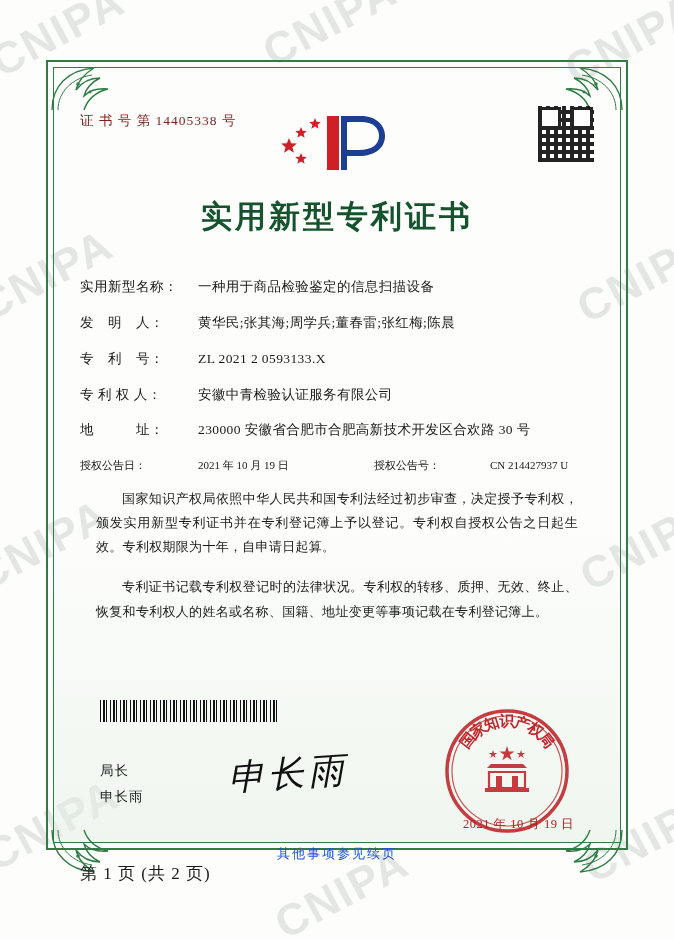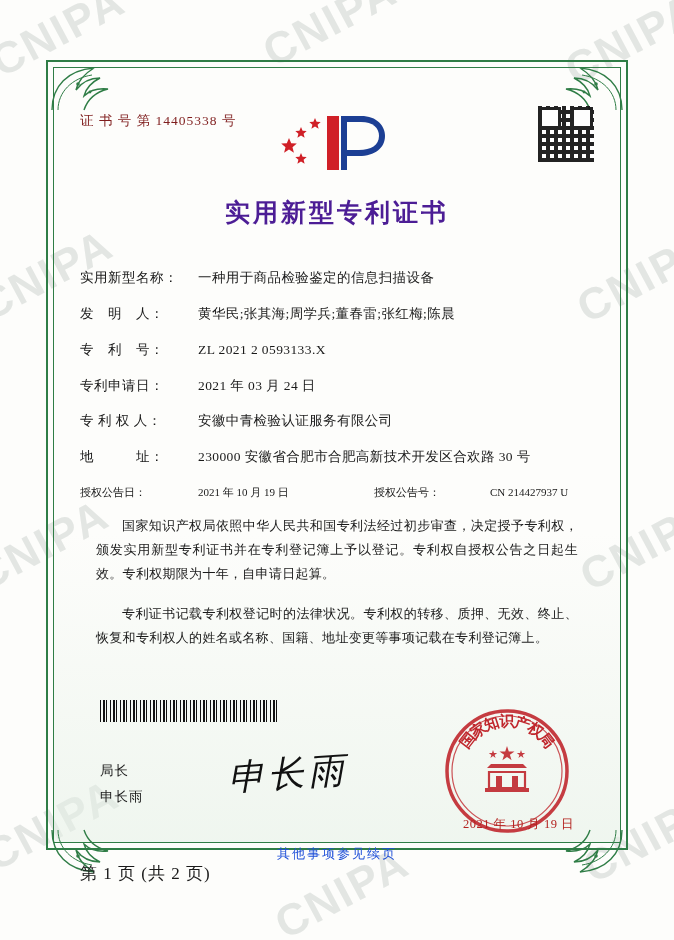--- a/index.html
+++ b/index.html
@@ -120,25 +120,25 @@
     position: absolute;
     left: 50%;
     top: 8px;
     transform: translateX(-50%);
     width: 120px;
     height: 66px;
   }
 
   .title {
     text-align: center;
-    font-size: 25px;
+    font-size: 31px;
     font-weight: bold;
     letter-spacing: 3px;
     margin-top: 66px;
-    color: #4c1d95;
+    color: #14532d;
     font-family: "Liberation Serif", "DejaVu Serif", serif;
   }
 
   .fields {
     margin-top: 42px;
     font-size: 13.5px;
     line-height: 1.1;
   }
   .field-row {
     display: flex;
@@ -329,24 +329,20 @@
       </div>
       <div class="field-row">
         <div class="f-label">发　明　人：</div>
         <div class="f-value">黄华民;张其海;周学兵;董春雷;张红梅;陈晨</div>
       </div>
       <div class="field-row">
         <div class="f-label">专　利　号：</div>
         <div class="f-value">ZL 2021 2 0593133.X</div>
       </div>
       <div class="field-row">
-        <div class="f-label">专利申请日：</div>
-        <div class="f-value">2021 年 03 月 24 日</div>
-      </div>
-      <div class="field-row">
         <div class="f-label">专 利 权 人：</div>
         <div class="f-value">安徽中青检验认证服务有限公司</div>
       </div>
       <div class="field-row">
         <div class="f-label">地　　　址：</div>
         <div class="f-value">230000 安徽省合肥市合肥高新技术开发区合欢路 30 号</div>
       </div>
 
       <div class="row-inline">
         <div class="seg-label">授权公告日：</div>

